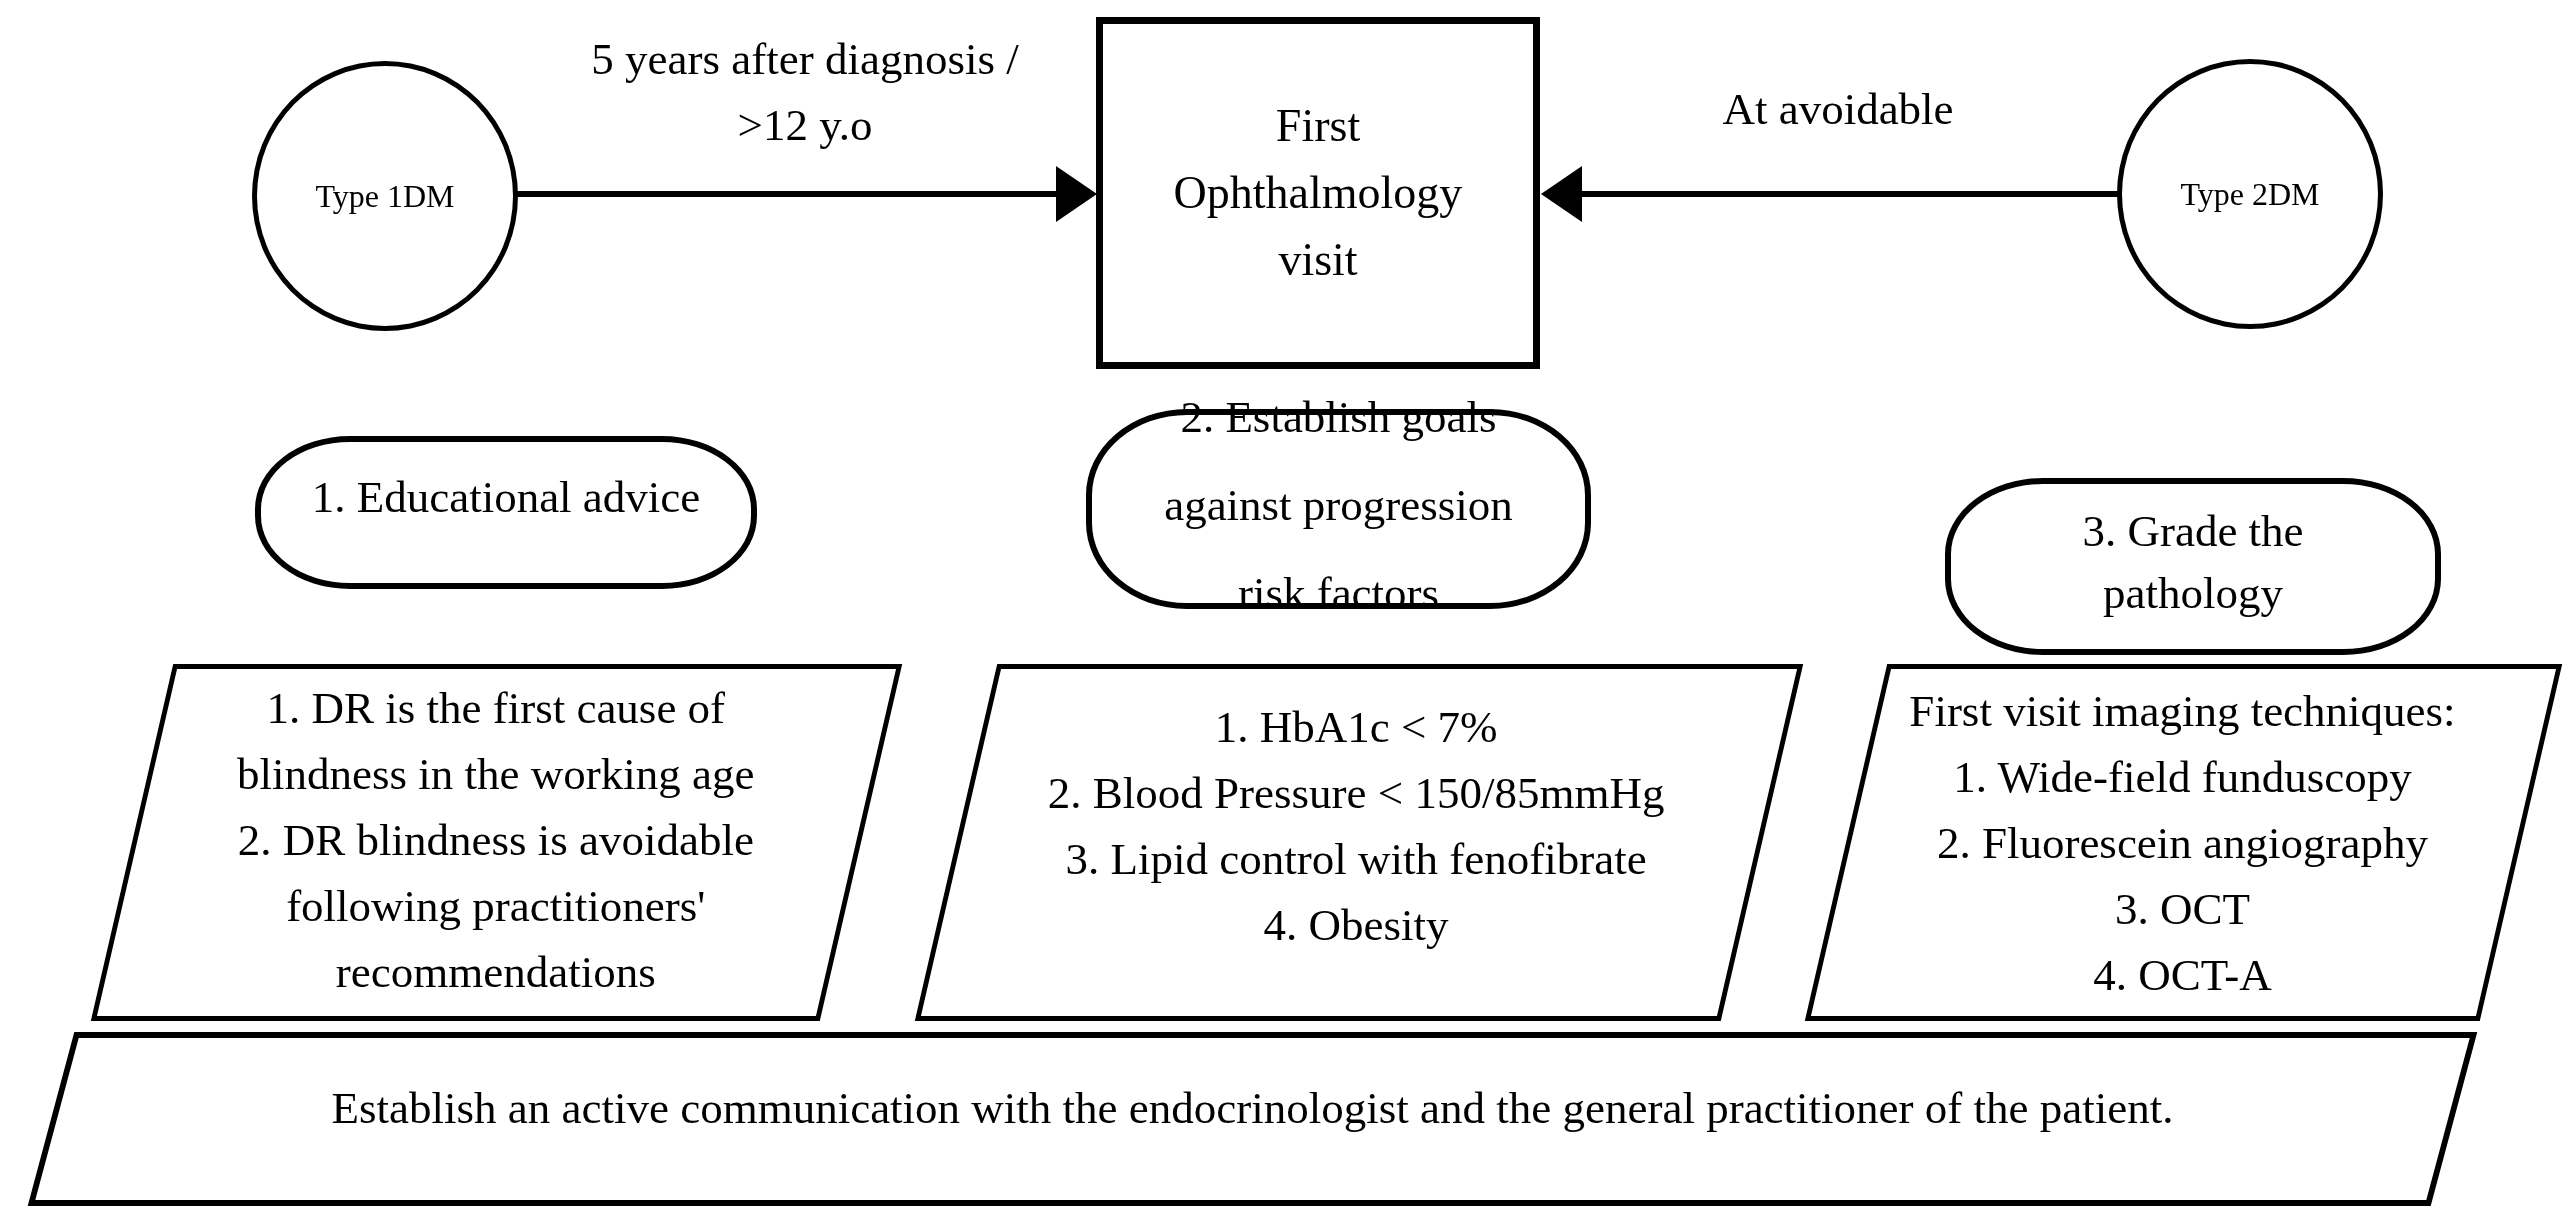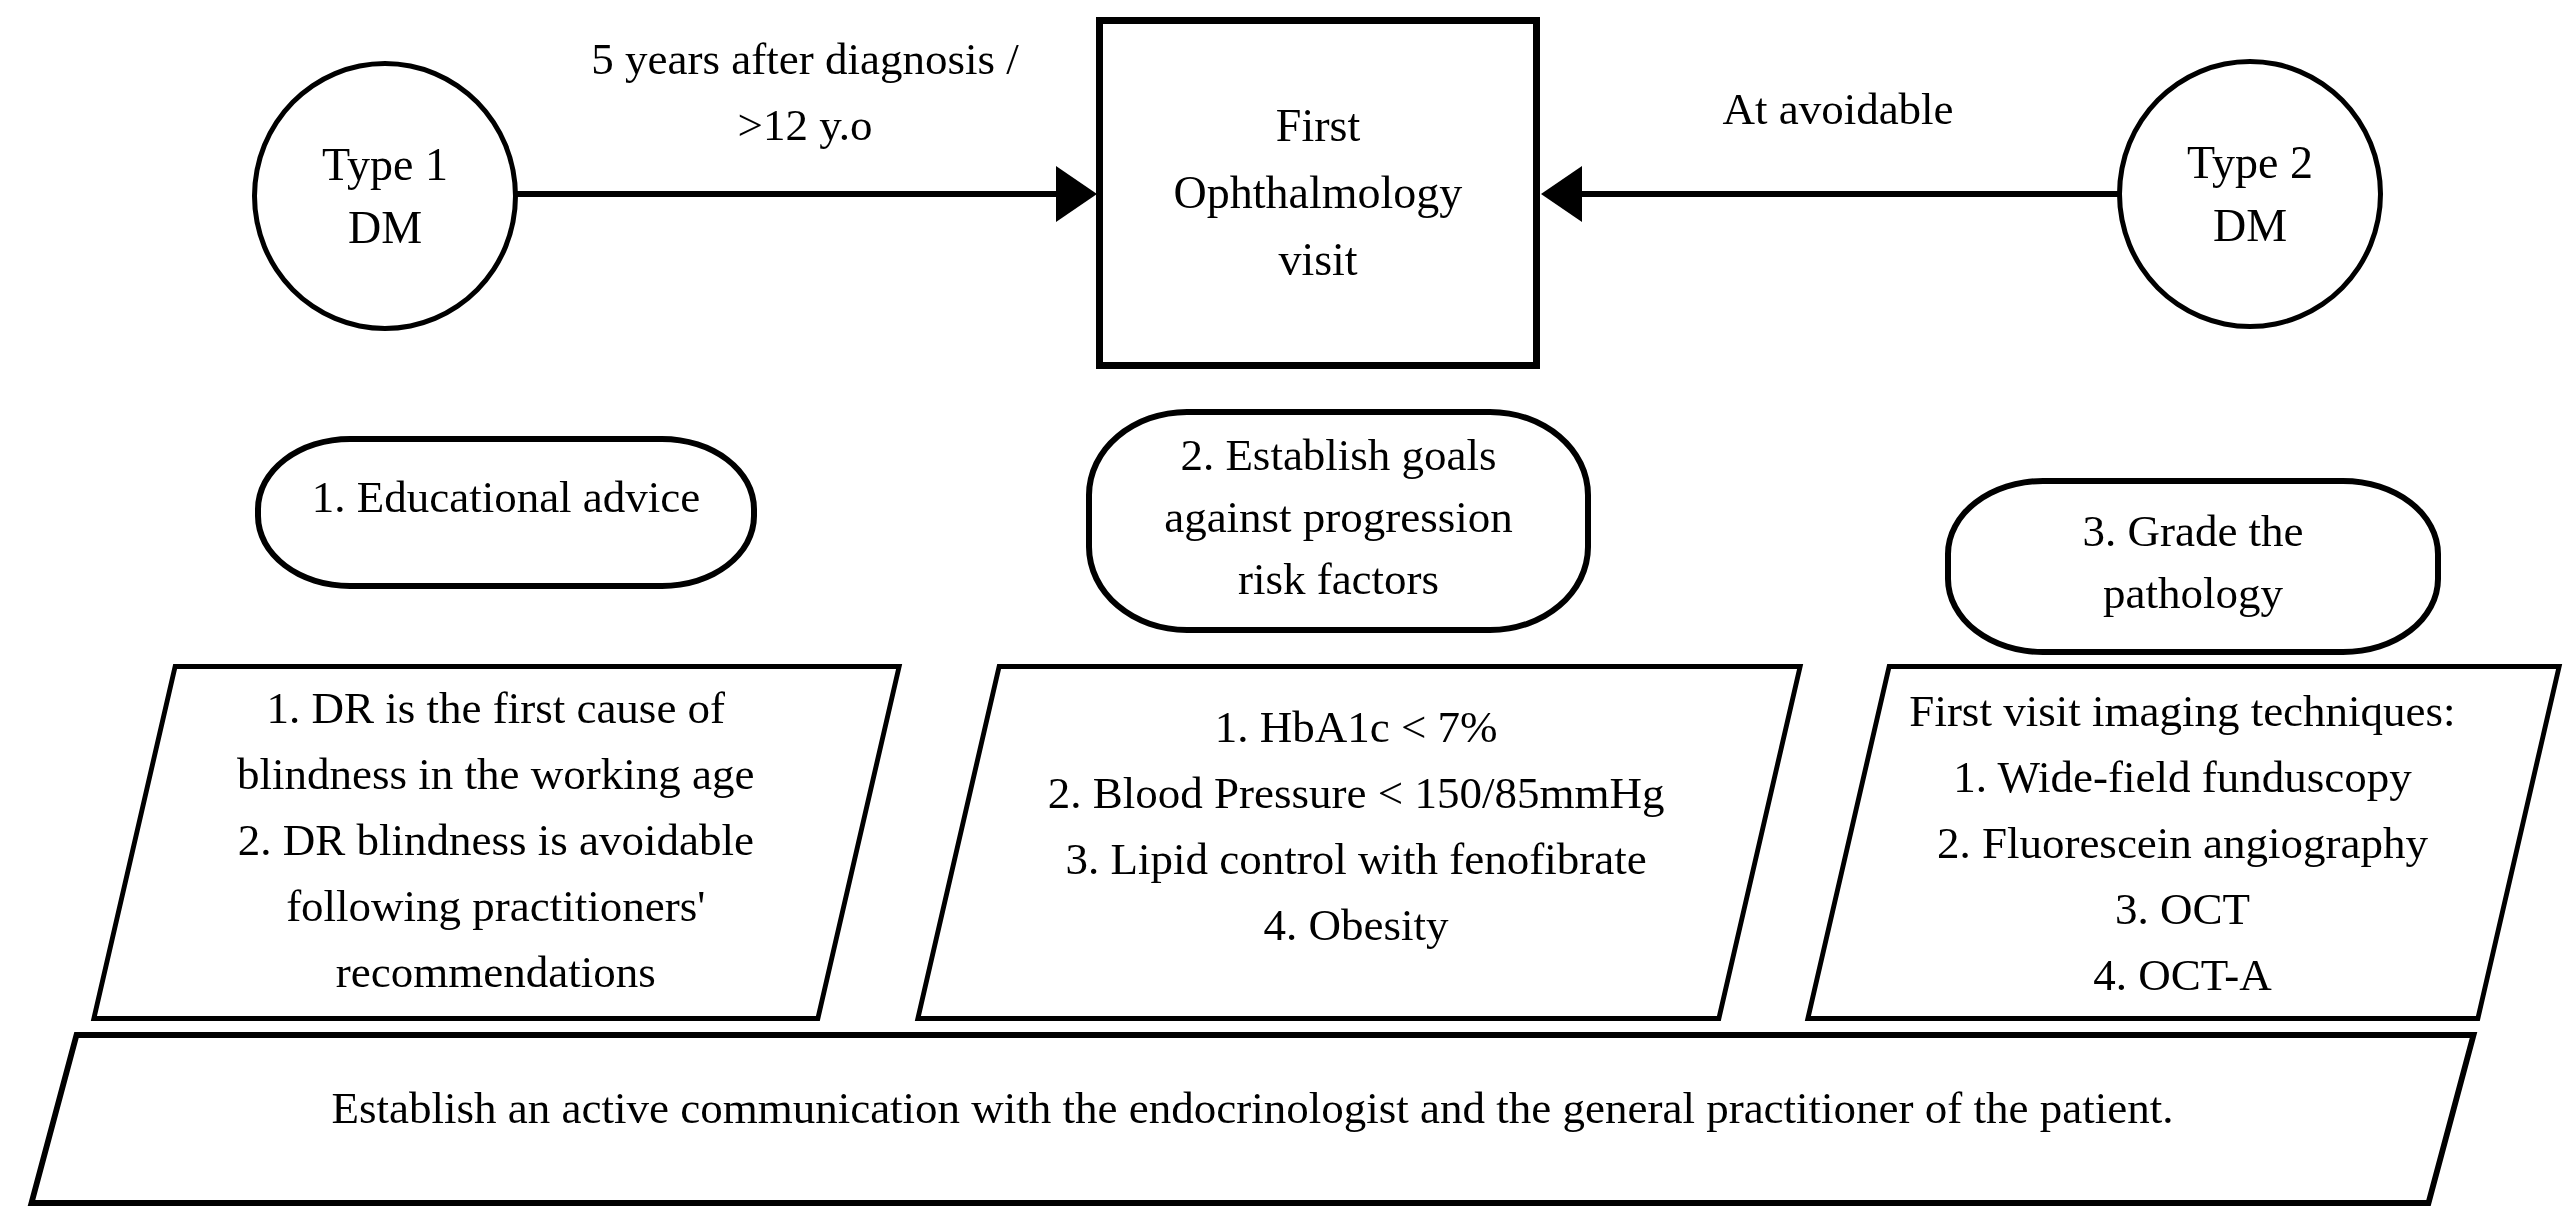--- a/index.html
+++ b/index.html
@@ -12,22 +12,22 @@
     color: #000000;
     overflow: hidden;
   }
   .shape { position: absolute; box-sizing: border-box; background: #ffffff; }
   .txt { font-size: 45px; line-height: 66px; text-align: center; white-space: nowrap; }
   .line { display: block; }
 
   .circle {
     border: 5.7px solid #000;
     border-radius: 50%;
-    display: flex; flex-direction: column; align-items: center; justify-content: center;
-    font-size: 46px; line-height: 63px;
+    display: flex; flex-direction: row; align-items: center; justify-content: center;
+    font-size: 32px; line-height: 63px;
   }
   .rect-box {
     border: 7.6px solid #000;
     display: flex; flex-direction: column; align-items: center; justify-content: center;
     font-size: 46px; line-height: 67px;
   }
   .stadium {
     border: 6.3px solid #000;
     display: flex; flex-direction: column; align-items: center; justify-content: center;
     font-size: 45px; line-height: 62px;
@@ -88,21 +88,21 @@
 
   <div class="shape circle" style="left:2117px; top:59px; width:266px; height:270px;">
     <span class="line">Type 2</span>
     <span class="line">DM</span>
   </div>
 
   <div class="shape stadium" style="left:255px; top:436px; width:502px; height:153px; border-radius:95px / 73px; padding-bottom:31px;">
     <span class="line">1. Educational advice</span>
   </div>
 
-  <div class="shape stadium" style="left:1086px; top:409px; width:505px; height:224px; border-radius:101px / 86px; padding-bottom:7.6px;">
+  <div class="shape stadium" style="left:1086px; top:409px; width:505px; height:200px; border-radius:101px / 86px; padding-bottom:7.6px;gap:26px;">
     <span class="line">2. Establish goals</span>
     <span class="line">against progression</span>
     <span class="line">risk factors</span>
   </div>
 
   <div class="shape stadium" style="left:1945px; top:430px; width:496px; height:177px; border-radius:98px / 76px; padding-bottom:9.5px;margin-top:48px;">
     <span class="line">3. Grade the</span>
     <span class="line">pathology</span>
   </div>
 

